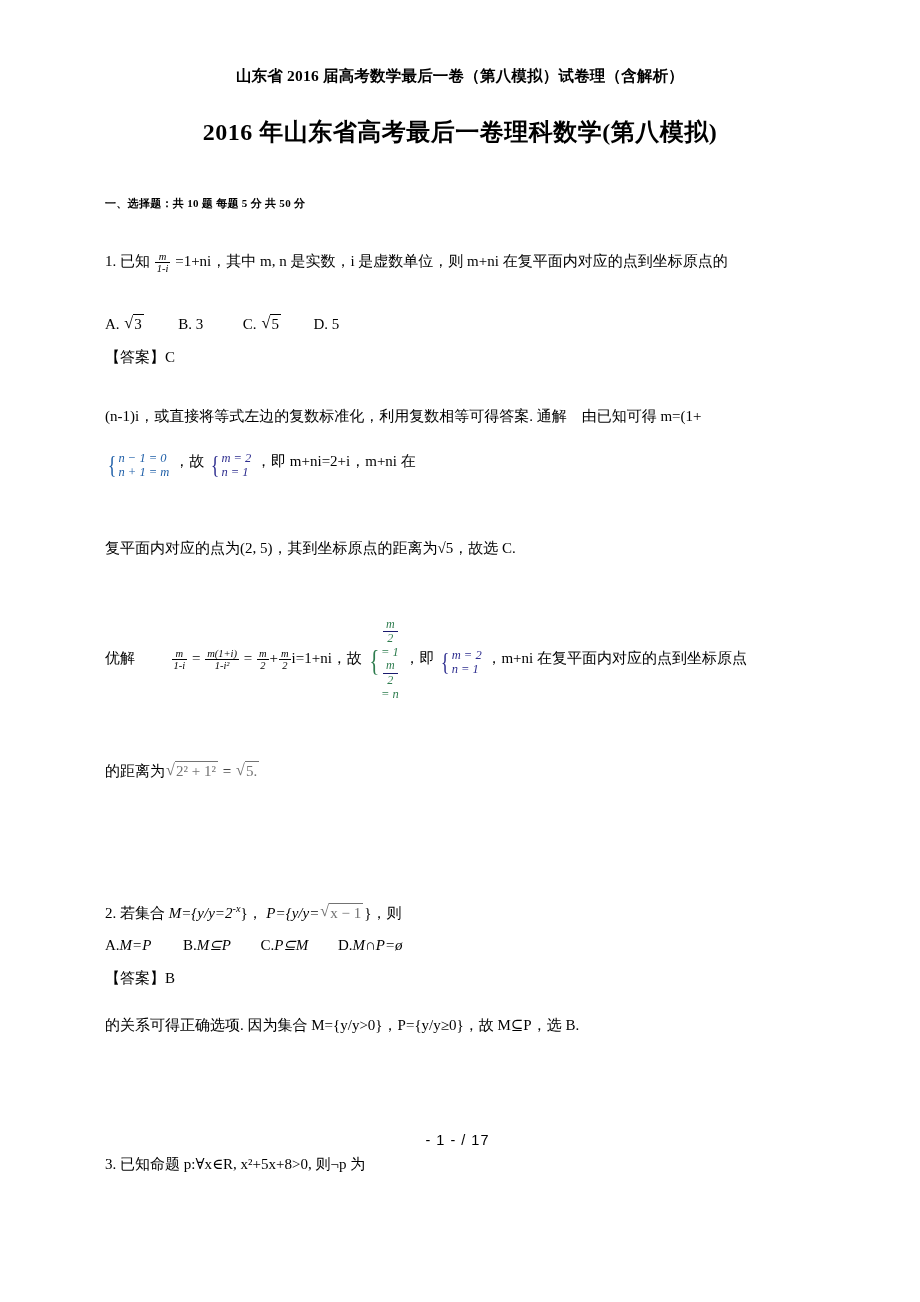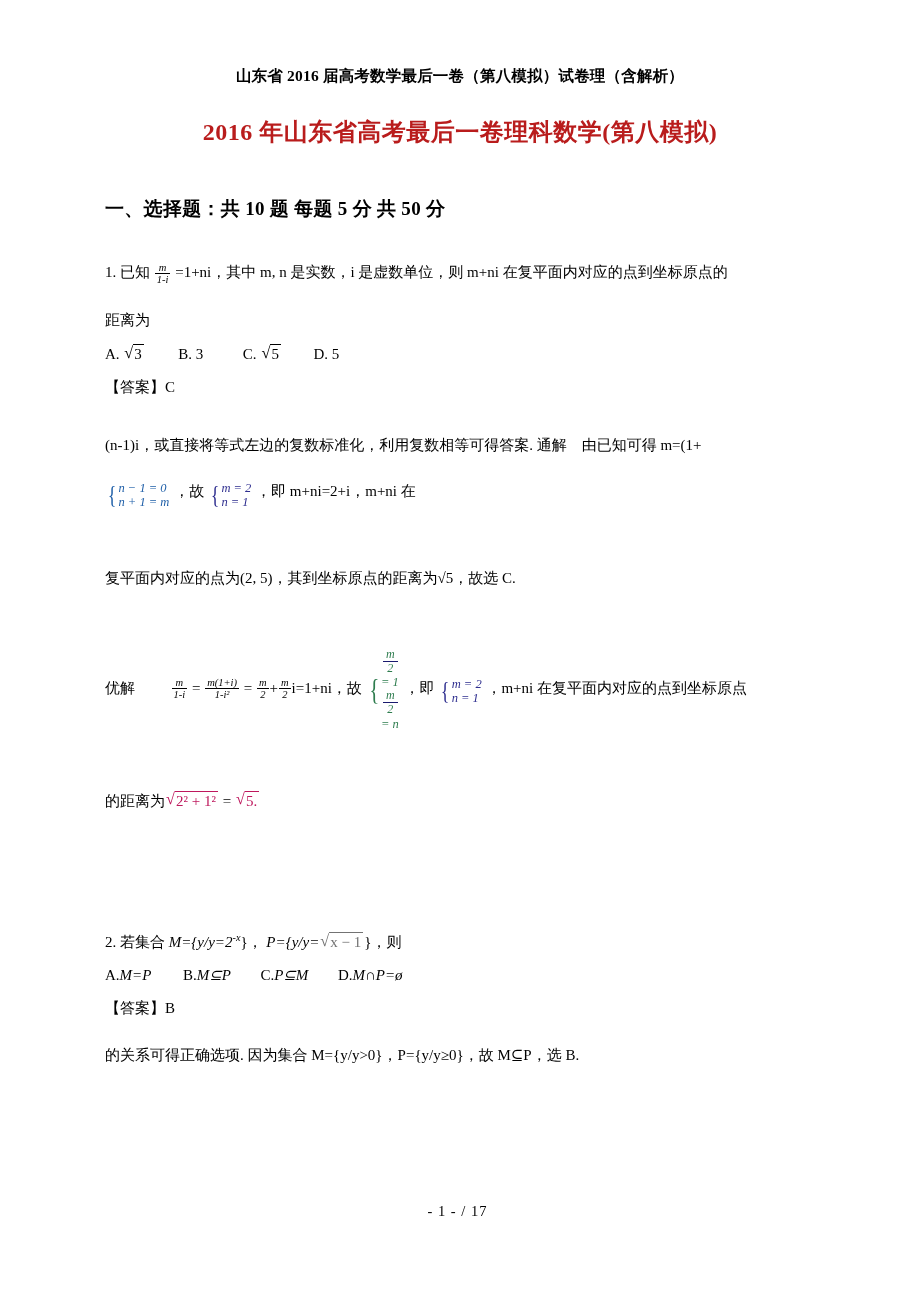--- a/index.html
+++ b/index.html
@@ -33,31 +33,31 @@
     color: #000;
   }
   .doc-title {
     position: absolute;
     left: 0;
     top: 116px;
     width: 920px;
     text-align: center;
     font-size: 24px;
     font-weight: bold;
-    color: #b91c1c;
+    color: #000000;
     letter-spacing: 0.5px;
   }
   .content {
     position: absolute;
     left: 105px;
     top: 196px;
     width: 790px;
   }
   .sec-head {
-    font-size: 19px;
+    font-size: 11px;
     font-weight: bold;
     margin: 0 0 0 0;
     letter-spacing: 0.3px;
   }
   .para {
     font-size: 15px;
     line-height: 1.25;
     margin: 0;
     white-space: nowrap;
   }
@@ -104,21 +104,21 @@
     left: 0;
     top: -0.08em;
     font-size: 1.08em;
   }
   .sqrt > .rad {
     border-top: 1px solid currentColor;
     padding: 0 2px 0 1px;
     display: inline-block;
   }
   .sq-blue { color: #737373; }
-  .sq-green { color: #be185d; }
+  .sq-green { color: #737373; }
   .sq-dark { color: #000; }
 
   .brace {
     display: inline-flex;
     align-items: center;
     vertical-align: -0.45em;
     margin: 0 1px;
   }
   .brace .bchar {
     font-size: 26px;
@@ -138,26 +138,26 @@
 
   .clr-b1 { color: #1f5fa8; }
   .clr-b2 { color: #2e2e8f; }
   .clr-g1 { color: #2f7d4f; }
 
   .sup { font-size: 0.68em; vertical-align: super; }
 
   .footer {
     position: absolute;
     left: 0;
-    top: 1203px;
+    top: 1132px;
     width: 915px;
     text-align: center;
     font-size: 14.5px;
     letter-spacing: 1px;
-    font-family: Liberation Serif, serif;
+    font-family: Liberation Sans, sans-serif;
   }
   .ind { display: inline-block; }
 </style>
 </head>
 <body>
 
 <div class="page">
 
   <div class="doc-header">山东省 2016 届高考数学最后一卷（第八模拟）试卷理（含解析）</div>
 
@@ -174,21 +174,20 @@
       <span>已知</span>
       <span class="frac">
         <span class="num mi">m</span>
         <span class="den mi">1-i</span>
       </span>
       <span>=1+ni，其中 m, n 是实数，i 是虚数单位，则 m+ni 在复平面内对应的点到坐标原点的</span>
     </div>
 
     <div class="spacer-md"></div>
 
-    <div class="para">距离为</div>
 
     <div class="spacer-sm"></div>
 
     <div class="para">
       <span class="ind">A.</span>
       <span class="sqrt sq-dark"><span class="rad">3</span></span>
       <span style="display:inline-block;width:26px"></span>
       <span class="ind">B.</span>
       <span class="ind">3</span>
       <span style="display:inline-block;width:32px"></span>
@@ -322,18 +321,22 @@
     <div class="spacer-sm"></div>
 
 
     <div class="spacer-sm"></div>
 
     <div class="para">的关系可得正确选项. 因为集合 M={y/y&gt;0}，P={y/y≥0}，故 M⊆P，选 B.</div>
 
     <div class="spacer-xxl"></div>
     <div style="height:34px"></div>
 
+    <div class="para">
+      <span class="ind">3.</span>
+      <span>已知命题 p:∀x∈R, x²+5x+8&gt;0, 则¬p 为</span>
+    </div>
 
   </div>
 
   <div class="footer">- 1 - / 17</div>
 
 </div>
 
 </body></html>

